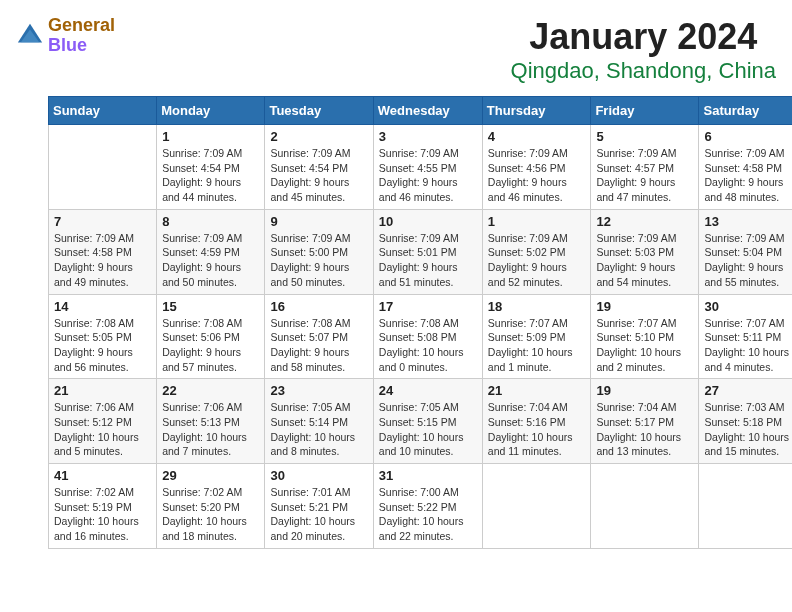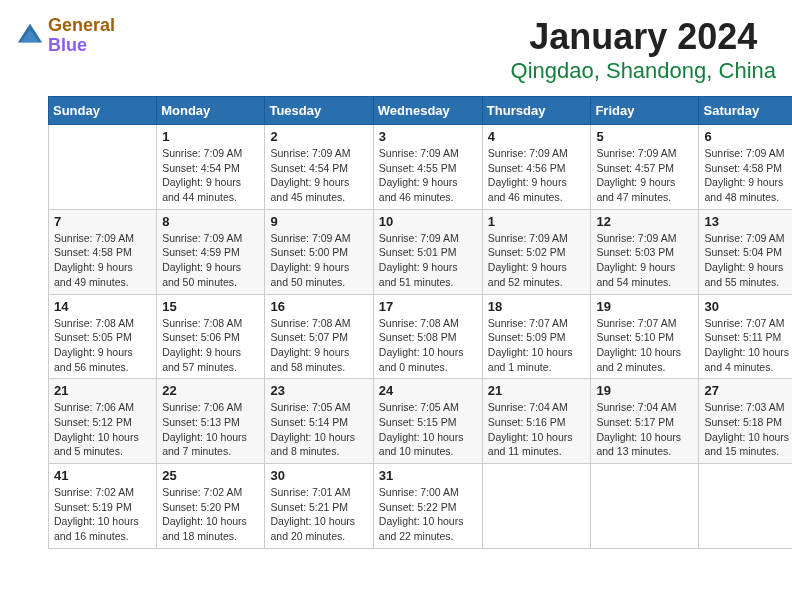--- a/index.html
+++ b/index.html
@@ -244,21 +244,21 @@
           <span class="day-number">27</span>
           <div class="day-info">Sunrise: 7:03 AM<br>Sunset: 5:18 PM<br>Daylight: 10 hours and 15 minutes.</div>
         </td>
       </tr>
       <tr>
         <td>
           <span class="day-number">41</span>
           <div class="day-info">Sunrise: 7:02 AM<br>Sunset: 5:19 PM<br>Daylight: 10 hours and 16 minutes.</div>
         </td>
         <td>
-          <span class="day-number">25</span>
+          <span class="day-number">29</span>
           <div class="day-info">Sunrise: 7:02 AM<br>Sunset: 5:20 PM<br>Daylight: 10 hours and 18 minutes.</div>
         </td>
         <td>
           <span class="day-number">30</span>
           <div class="day-info">Sunrise: 7:01 AM<br>Sunset: 5:21 PM<br>Daylight: 10 hours and 20 minutes.</div>
         </td>
         <td>
           <span class="day-number">31</span>
           <div class="day-info">Sunrise: 7:00 AM<br>Sunset: 5:22 PM<br>Daylight: 10 hours and 22 minutes.</div>
         </td>

